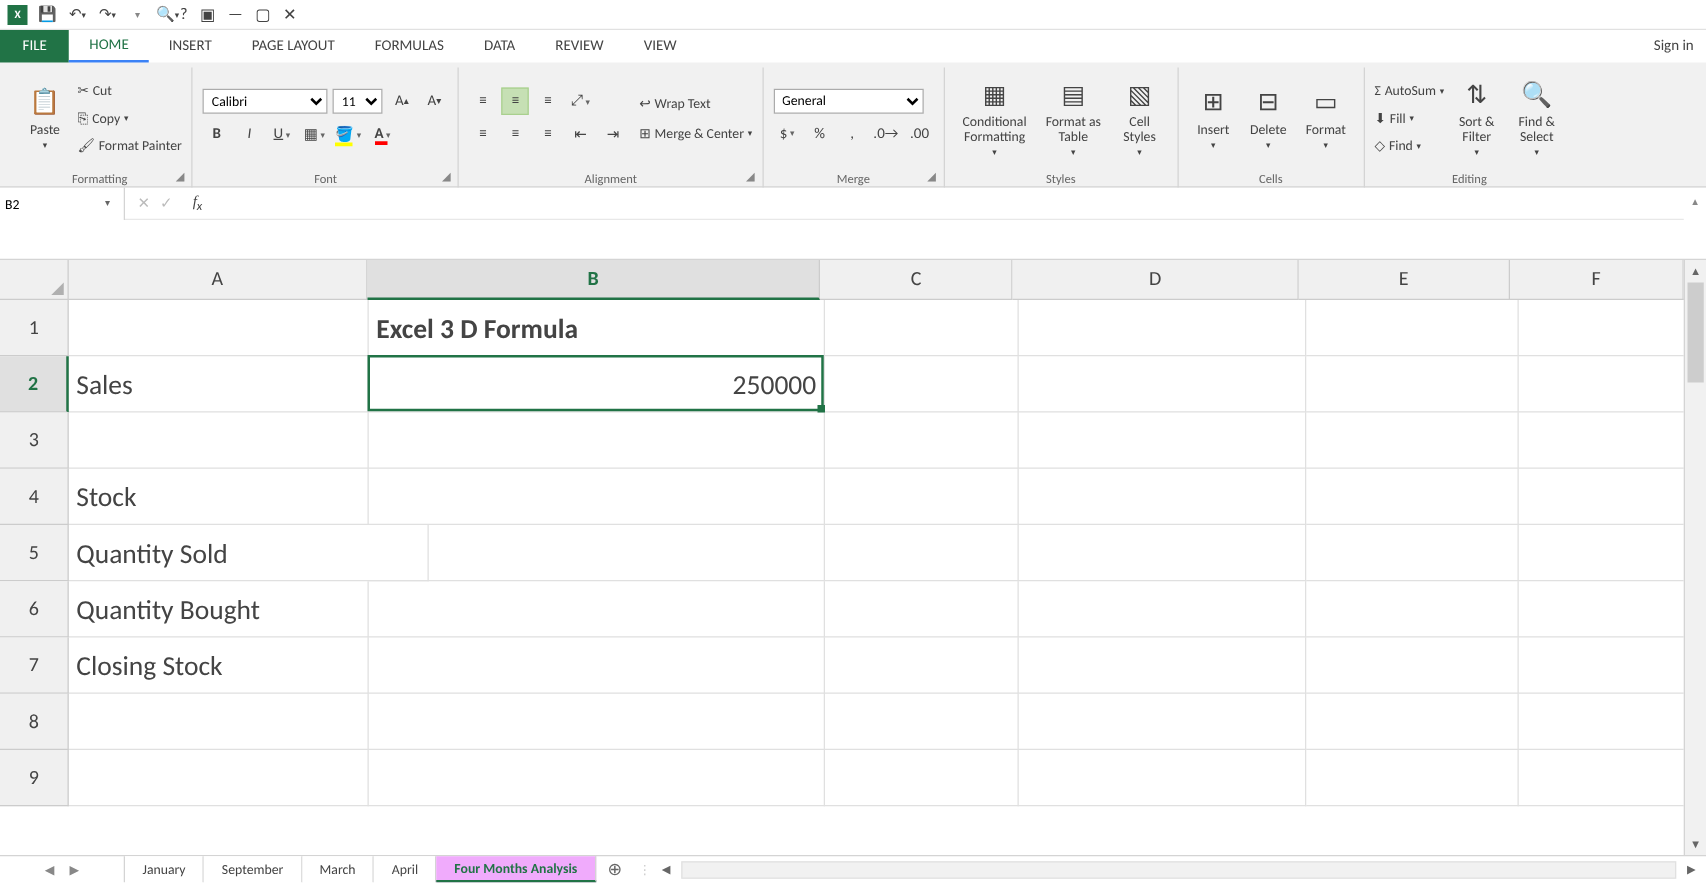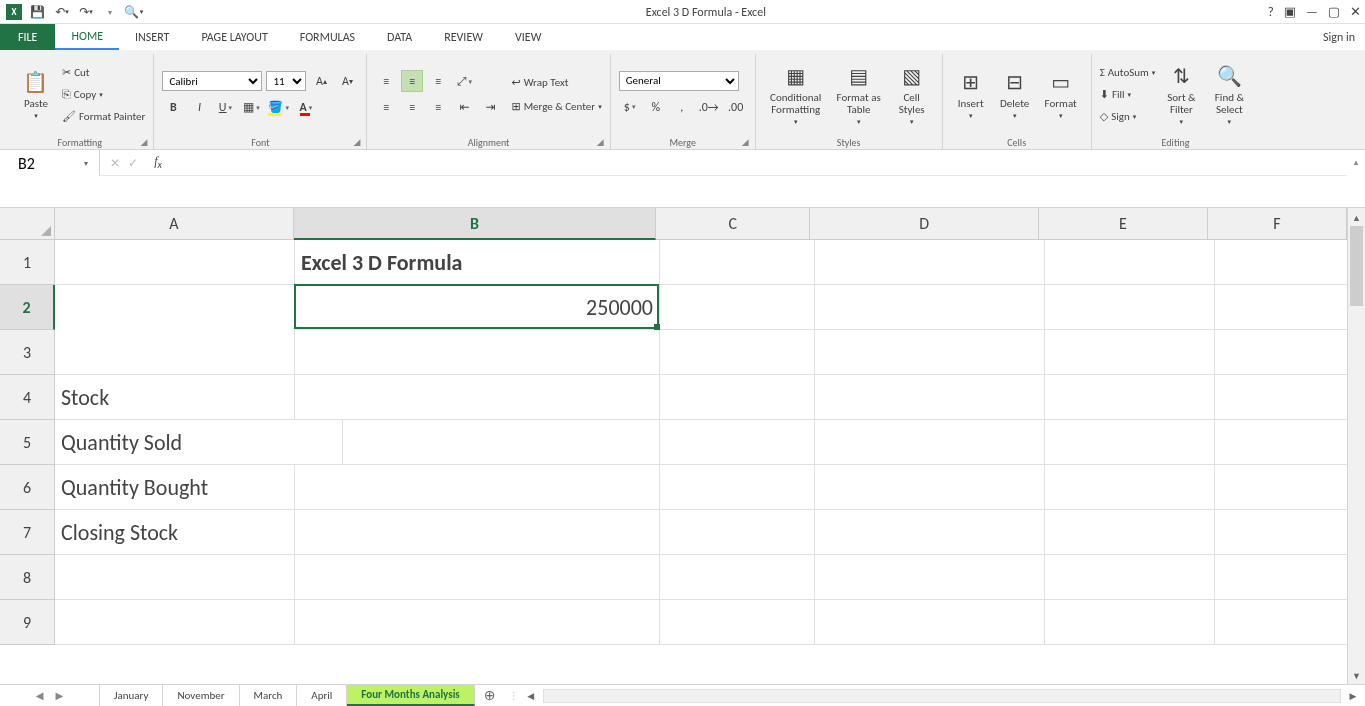--- a/index.html
+++ b/index.html
@@ -34,21 +34,21 @@
 .smallbtn.sel { background: #c6e0b4; border: 1px solid #a9d08e; }
 .smallbtn .drop { font-size: 7px; margin-left: 2px; color: #666; }
 .txtbtn { cursor: pointer; font-size: 11px; color: #444; display: flex; align-items: center; gap: 3px; height: 20px; }
 
 select.ribbon-sel, input.ribbon-inp { border: 1px solid #ababab; background: #fff; height: 20px; font-size: 11px; padding: 0 2px; }
 .clipstack { display: flex; flex-direction: column; gap: 2px; justify-content: center; }
 
 
 .fbar { height: 58px; border-bottom: 1px solid #d4d4d4; display: flex; }
 .namebox { width: 100px; border-right: 1px solid #d4d4d4; height: 26px; display: flex; align-items: center; }
-.namebox input { border: none; width: 80px; padding: 0 18px; font-size: 16px; }
+.namebox input { border: none; width: 80px; padding: 0 4px; font-size: 11px; }
 .namebox .drop { font-size: 8px; color: #666; cursor: pointer; padding: 0 4px; }
 .fbar-main { flex: 1; display: flex; flex-direction: column; }
 .fbar-top { height: 26px; display: flex; align-items: center; border-bottom: 1px solid #e8e8e8; }
 .fbar-btns { display: flex; gap: 8px; padding: 0 10px; color: #bbb; }
 .fbar-btns span { cursor: pointer; }
 .fbar-fx { font-style: italic; font-family: "Times New Roman", serif; color: #444; cursor: pointer; padding: 0 6px; }
 .fbar-input { flex: 1; border: none; font-size: 12px; padding: 0 6px; }
 .fbar-expand { width: 18px; display: flex; align-items: flex-start; justify-content: center; font-size: 9px; color: #888; cursor: pointer; padding-top: 6px; }
 .fbar-rest { flex: 1; }
 
@@ -74,21 +74,21 @@
 .vscroll .arrow { height: 18px; display: flex; align-items: center; justify-content: center; font-size: 9px; color: #666; cursor: pointer; }
 .vscroll .thumb { margin: 0 2px; background: #cdcdcd; height: 80px; cursor: pointer; }
 .vscroll .track { flex: 1; }
 
 
 .sheetbar { height: 22px; background: #fff; border-top: 1px solid #d4d4d4; display: flex; align-items: stretch; }
 .sheet-nav { width: 100px; display: flex; align-items: center; justify-content: center; gap: 12px; border-right: 1px solid #d4d4d4; }
 .sheet-nav span { font-size: 10px; color: #888; cursor: pointer; }
 .sheettabs { display: flex; align-items: stretch; }
 .sheettab { padding: 0 14px; border-right: 1px solid #d4d4d4; display: flex; align-items: center; font-size: 11px; color: #444; cursor: pointer; background: #fff; }
-.sheettab.active { background: #bef264; color: #217346; font-weight: bold; border-bottom: 2px solid #217346; }
+.sheettab.active { background: #f0abfc; color: #217346; font-weight: bold; border-bottom: 2px solid #217346; }
 .addsheet { width: 30px; display: flex; align-items: center; justify-content: center; cursor: pointer; color: #666; font-size: 14px; }
 .hsbar { flex: 1; display: flex; align-items: center; padding: 0 4px; gap: 4px; }
 .hsbar .grip { color: #ccc; font-size: 10px; }
 .hsbar .htrack { flex: 1; height: 14px; background: #f1f1f1; border: 1px solid #e0e0e0; position: relative; }
 .hsbar .harrow { width: 16px; text-align: center; font-size: 9px; color: #666; cursor: pointer; }
 
 .excel-icon { width: 16px; height: 16px; background: #217346; color: #fff; font-size: 9px; font-weight: bold; display: flex; align-items: center; justify-content: center; }
 </style>
 </head>
 <body>
@@ -97,21 +97,20 @@
   <div class="qat">
     <span class="qat-item">
         <span class="excel-icon">X</span>
       </span>
     <span class="qat-item">💾</span>
     <span class="qat-item">↶<span style="font-size:7px">▾</span></span>
     <span class="qat-item">↷<span style="font-size:7px">▾</span></span>
     <span class="qat-item" style="font-size:8px;color:#888">▾</span>
     <span class="qat-item">🔍<span style="font-size:7px">▾</span></span>
   </div>
-  <div class="title">Excel 3 D Formula - Excel</div>
   <div class="wincontrols">
     <span>?</span>
     <span>▣</span>
     <span>—</span>
     <span>▢</span>
     <span>✕</span>
   </div>
 </div>
 
 <div class="tabsrow">
@@ -285,21 +284,21 @@
             <span>AutoSum</span>
             <span style="font-size:7px">▾</span>
           </div>
         <div class="txtbtn">
             <span>⬇</span>
             <span>Fill</span>
             <span style="font-size:7px">▾</span>
           </div>
         <div class="txtbtn">
             <span>◇</span>
-            <span>Sign</span>
+            <span>Find</span>
             <span style="font-size:7px">▾</span>
           </div>
       </div>
       <div class="bigbtn" style="width:44px">
           <span class="ico">⇅</span>
           <span>Sort &amp; Filter</span>
           <span style="font-size:7px">▾</span>
         </div>
       <div class="bigbtn" style="width:44px">
           <span class="ico">🔍</span>
@@ -351,20 +350,21 @@
         <div class="rowhead">8</div>
         <div class="rowhead">9</div>
       </div>
     <div class="cells" id="cells">
         <div class="cell" style="left: 0px; top: 0px; width: 240px; height: 45px;"></div>
         <div class="cell bold" style="left: 240px; top: 0px; width: 365px; height: 45px;">Excel 3 D Formula</div>
         <div class="cell" style="left: 605px; top: 0px; width: 155px; height: 45px;"></div>
         <div class="cell" style="left: 760px; top: 0px; width: 230px; height: 45px;"></div>
         <div class="cell" style="left: 990px; top: 0px; width: 170px; height: 45px;"></div>
         <div class="cell" style="left: 1160px; top: 0px; width: 140px; height: 45px;"></div>
+        <div class="cell" style="left: 0px; top: 45px; width: 240px; height: 45px;">Sales</div>
         <div class="cell right" style="left: 240px; top: 45px; width: 365px; height: 45px;">250000</div>
         <div class="cell" style="left: 605px; top: 45px; width: 155px; height: 45px;"></div>
         <div class="cell" style="left: 760px; top: 45px; width: 230px; height: 45px;"></div>
         <div class="cell" style="left: 990px; top: 45px; width: 170px; height: 45px;"></div>
         <div class="cell" style="left: 1160px; top: 45px; width: 140px; height: 45px;"></div>
         <div class="cell" style="left: 0px; top: 90px; width: 240px; height: 45px;"></div>
         <div class="cell" style="left: 240px; top: 90px; width: 365px; height: 45px;"></div>
         <div class="cell" style="left: 605px; top: 90px; width: 155px; height: 45px;"></div>
         <div class="cell" style="left: 760px; top: 90px; width: 230px; height: 45px;"></div>
         <div class="cell" style="left: 990px; top: 90px; width: 170px; height: 45px;"></div>
@@ -418,21 +418,21 @@
   </div>
 </div>
 
 <div class="sheetbar">
   <div class="sheet-nav">
     <span>◀</span>
     <span>▶</span>
   </div>
   <div class="sheettabs" id="sheettabs">
       <div class="sheettab">January</div>
-      <div class="sheettab">November</div>
+      <div class="sheettab">September</div>
       <div class="sheettab">March</div>
       <div class="sheettab">April</div>
       <div class="sheettab active">Four Months Analysis</div>
     </div>
   <div class="addsheet">⊕</div>
   <div class="hsbar">
     <span class="grip">⋮</span>
     <span class="harrow">◀</span>
     <div class="htrack"></div>
     <span class="harrow">▶</span>

